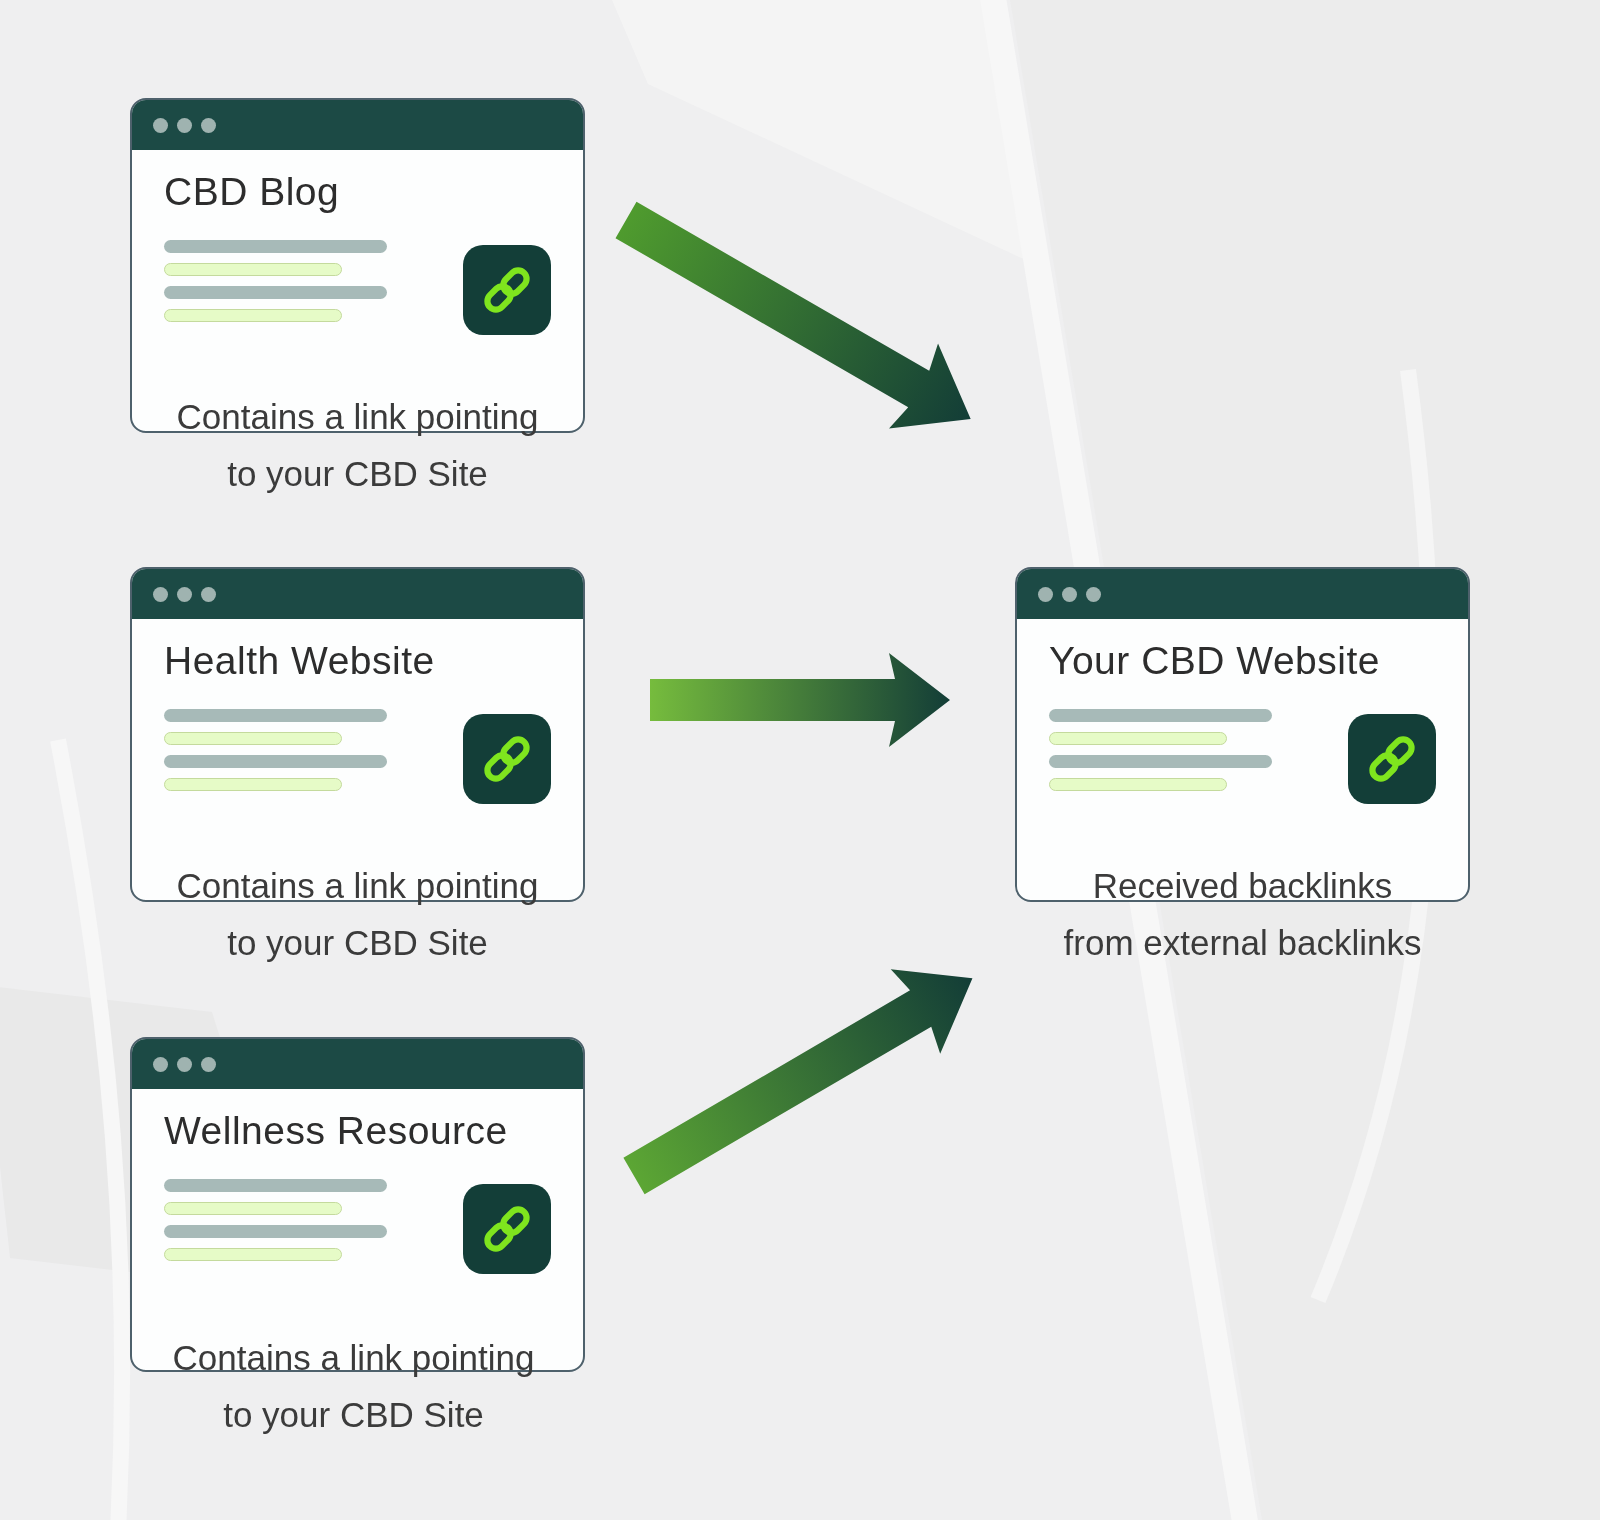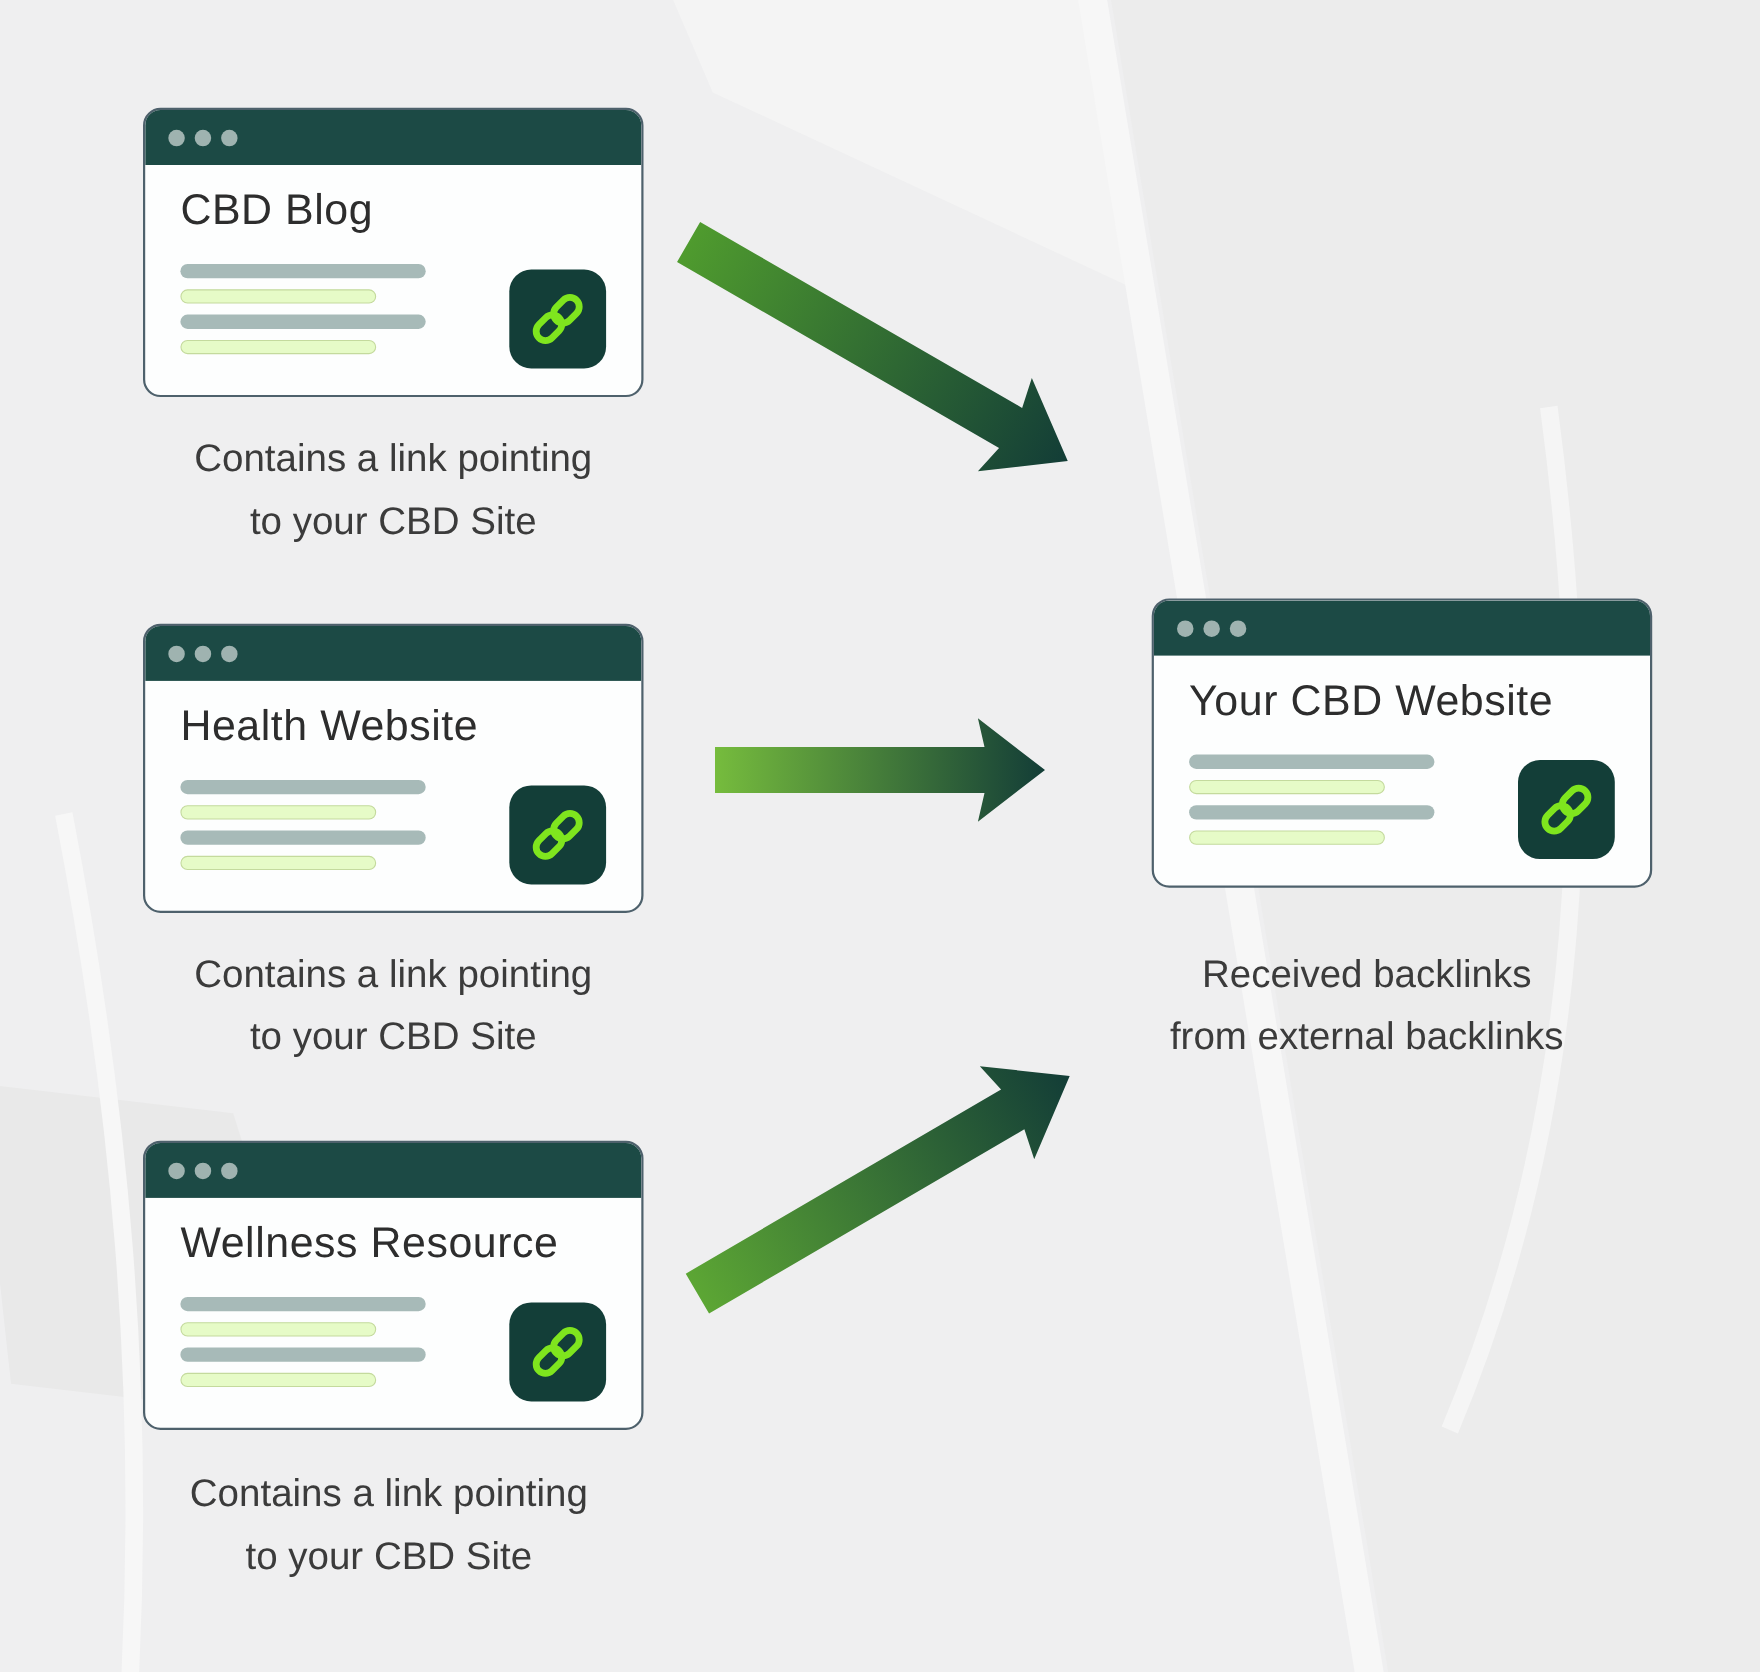--- a/index.html
+++ b/index.html
@@ -20,21 +20,21 @@
   .arrows { position:absolute; left:0; top:0; pointer-events:none; }
   .stop-tail-top    { stop-color: var(--arrow-green-top,#4f9b2e); }
   .stop-tail-mid    { stop-color: var(--arrow-green-mid,#76bc3d); }
   .stop-tail-bottom { stop-color: var(--arrow-green-bottom,#5ca634); }
   .stop-head        { stop-color: var(--arrow-dark,#133d37); }
 
   
   .card {
     position: absolute;
     width: 455px;
-    height: 263px;
+    height: 335px;
     background: var(--card-bg,#fdfefe);
     border: 2px solid var(--card-border,#4e616c);
     border-radius: 16px;
     box-sizing: border-box;
     overflow: hidden;
   }
   .card-header {
     height: 50px;
     background: var(--teal-header,#1c4a45);
     display: flex;
@@ -85,21 +85,21 @@
     font-size: 35px;
     line-height: 57px;
     font-weight: 400;
     color: var(--caption-text,#3b3b3b);
   }
 
   
   #card-source1 { left:130px;  top:98px;   }
   #card-source2 { left:130px;  top:567px;  }
   #card-source3 { left:130px;  top:1037px; }
-  #card-target  { left:1015px; top:544px;margin-left:32px;  }
+  #card-target  { left:1015px; top:567px;  }
   #caption-source1 { left:130px;  top:388px;  }
   #caption-source2 { left:130px;  top:857px;  }
   #caption-source3 { left:126px;  top:1329px; }
   #caption-target  { left:1015px; top:857px;text-align:center;  }
 </style>
 </head>
 <body>
 
 <div class="stage">
 

